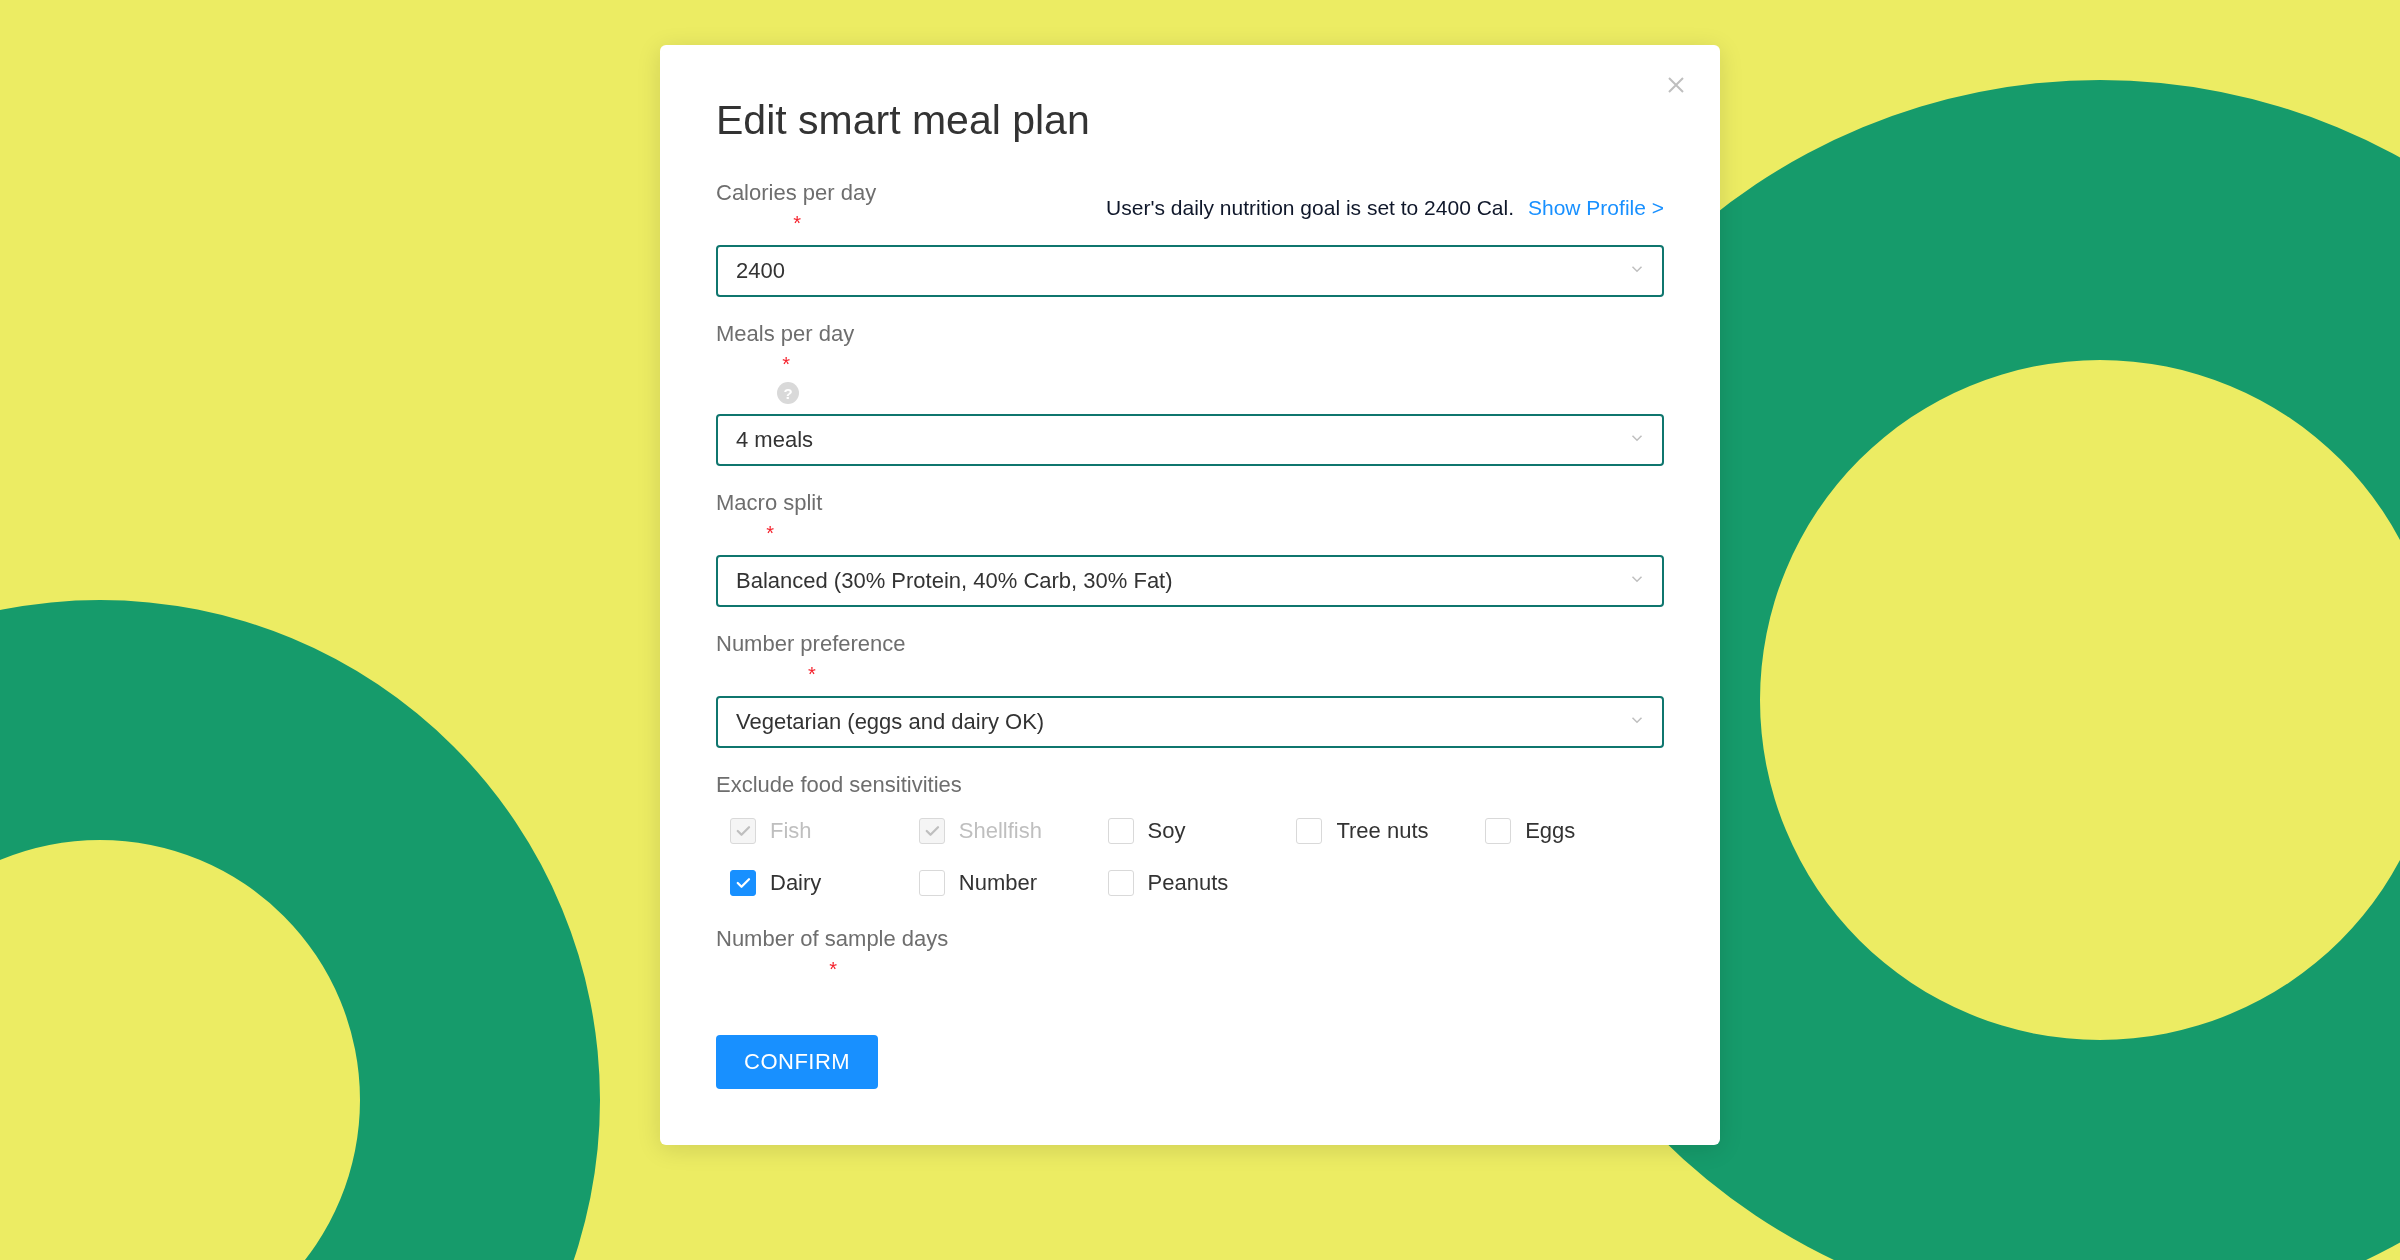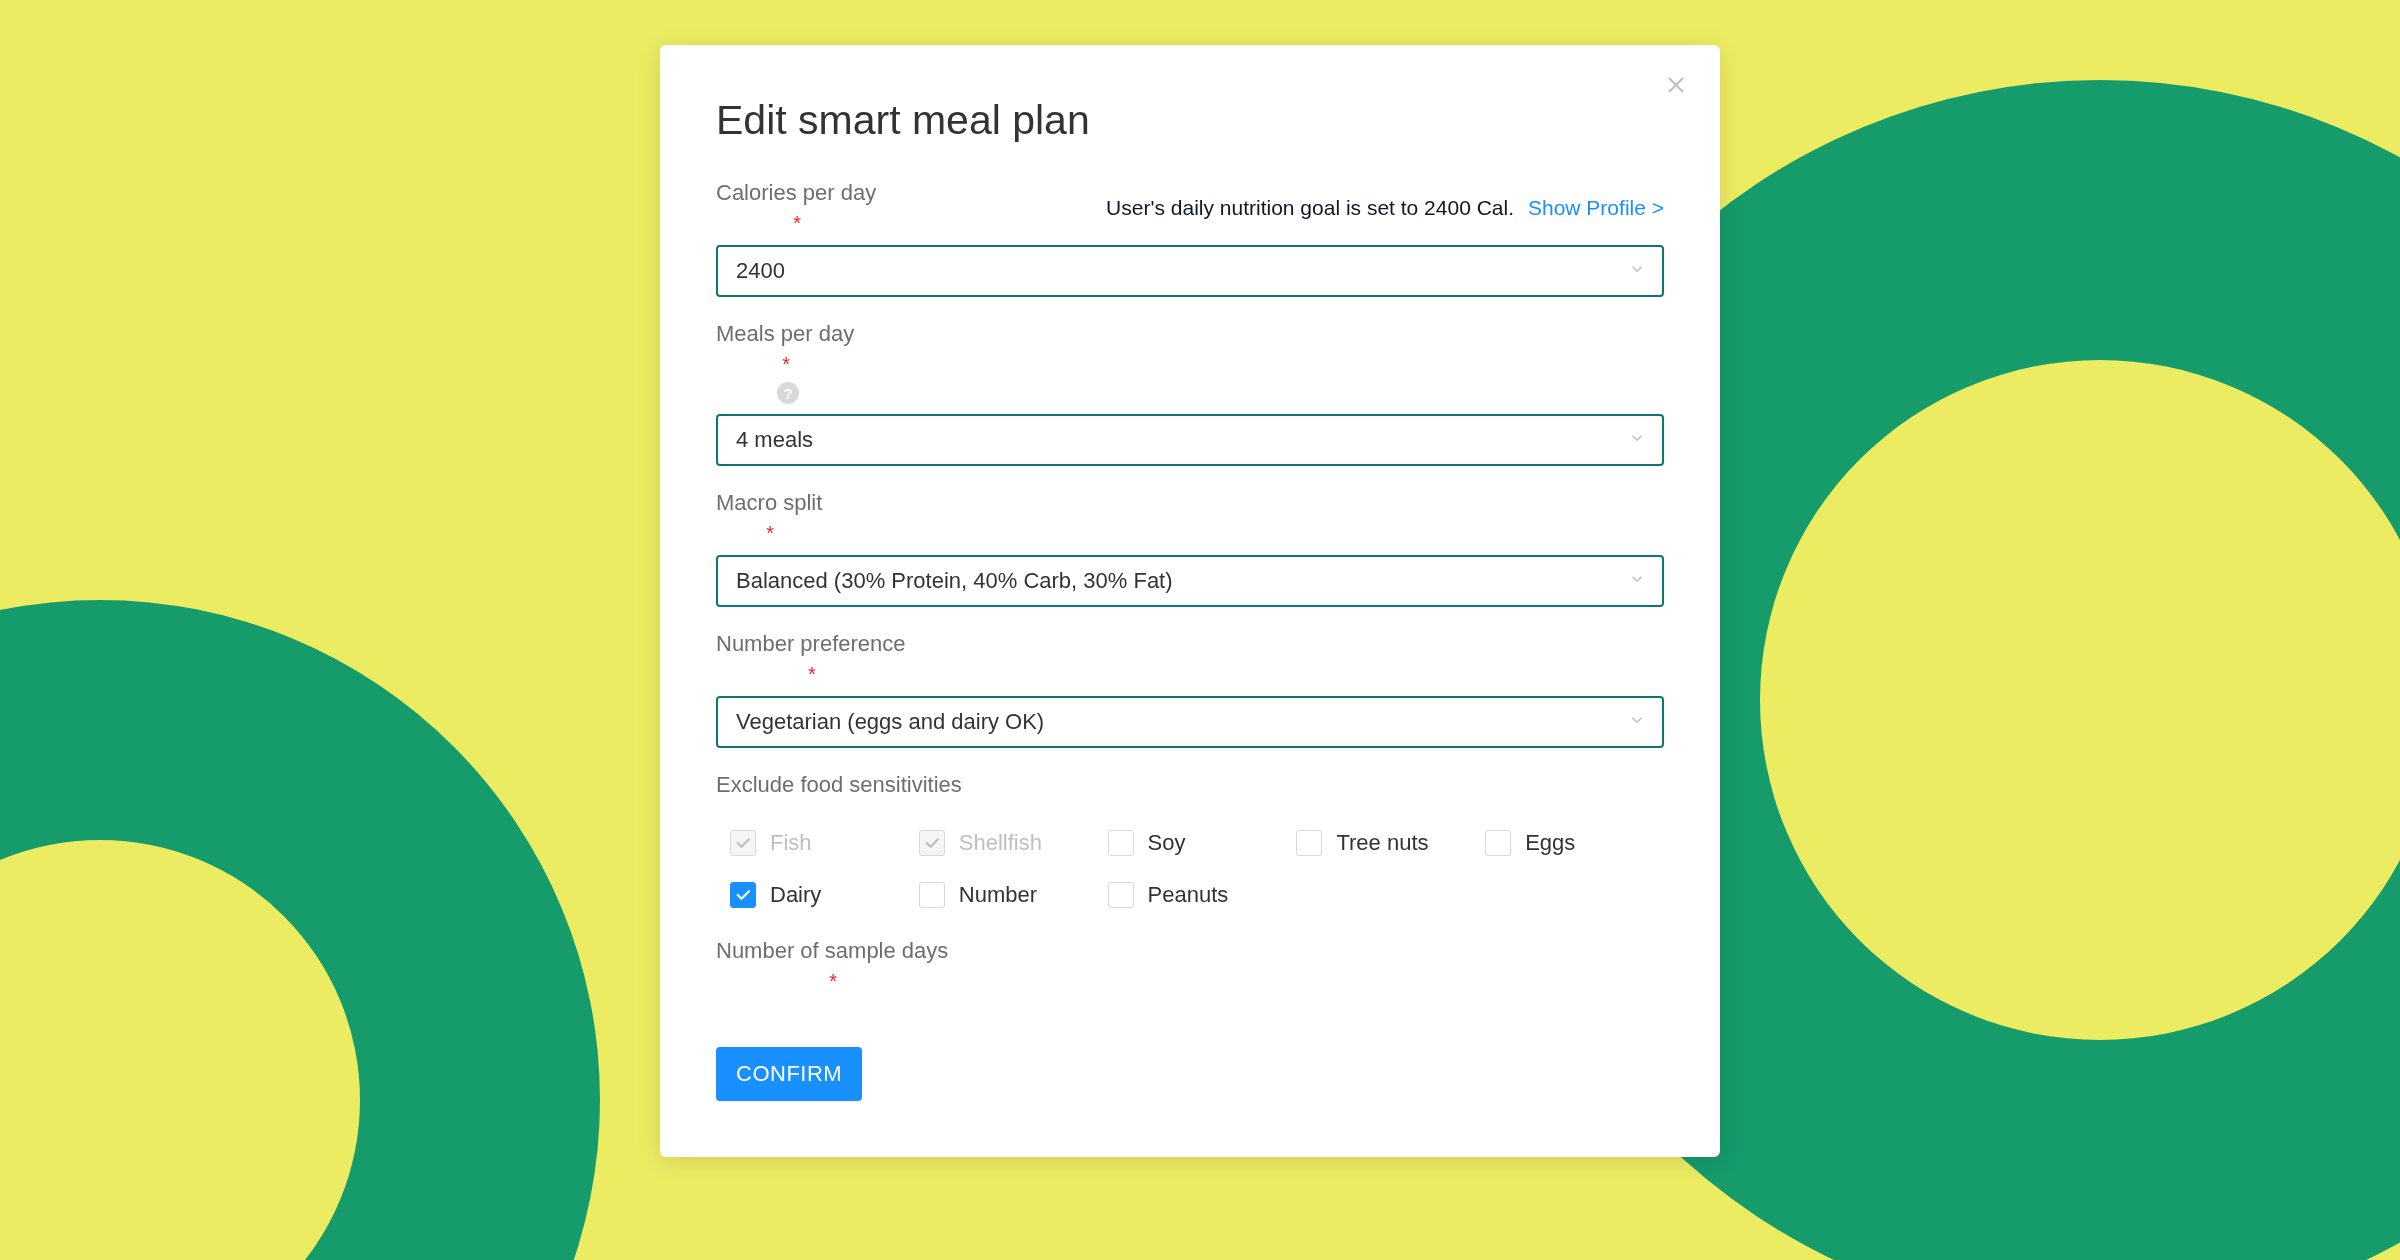--- a/index.html
+++ b/index.html
@@ -124,21 +124,21 @@
       transform: translateY(-50%);
       color: #bfbfbf;
     }
     .select .chevron svg {
       width: 18px;
       height: 18px;
     }
     .checkbox-section-label {
       font-size: 22px;
       color: #6e6e6e;
-      margin-bottom: 32px;
+      margin-bottom: 20px;
       margin-top: 6px;
     }
     .checkbox-grid {
       display: grid;
       grid-template-columns: repeat(5, 1fr);
       row-gap: 26px;
       column-gap: 10px;
       margin-bottom: 30px;
       padding-left: 14px;
     }
@@ -187,21 +187,21 @@
     .cb-item.disabled .cb-box.checked svg path {
       stroke: #bfbfbf;
     }
     .confirm-btn {
       margin-top: 30px;
       background: #1890ff;
       color: #fff;
       border: none;
       border-radius: 4px;
       height: 54px;
-      padding: 0 20px;
+      padding: 0 28px;
       font-size: 22px;
       letter-spacing: 0.5px;
       cursor: pointer;
     }
   </style>
 </head>
 <body>
 
 <div class="bg-shapes">
   <svg width="2400" height="1260" viewBox="0 0 2400 1260">

